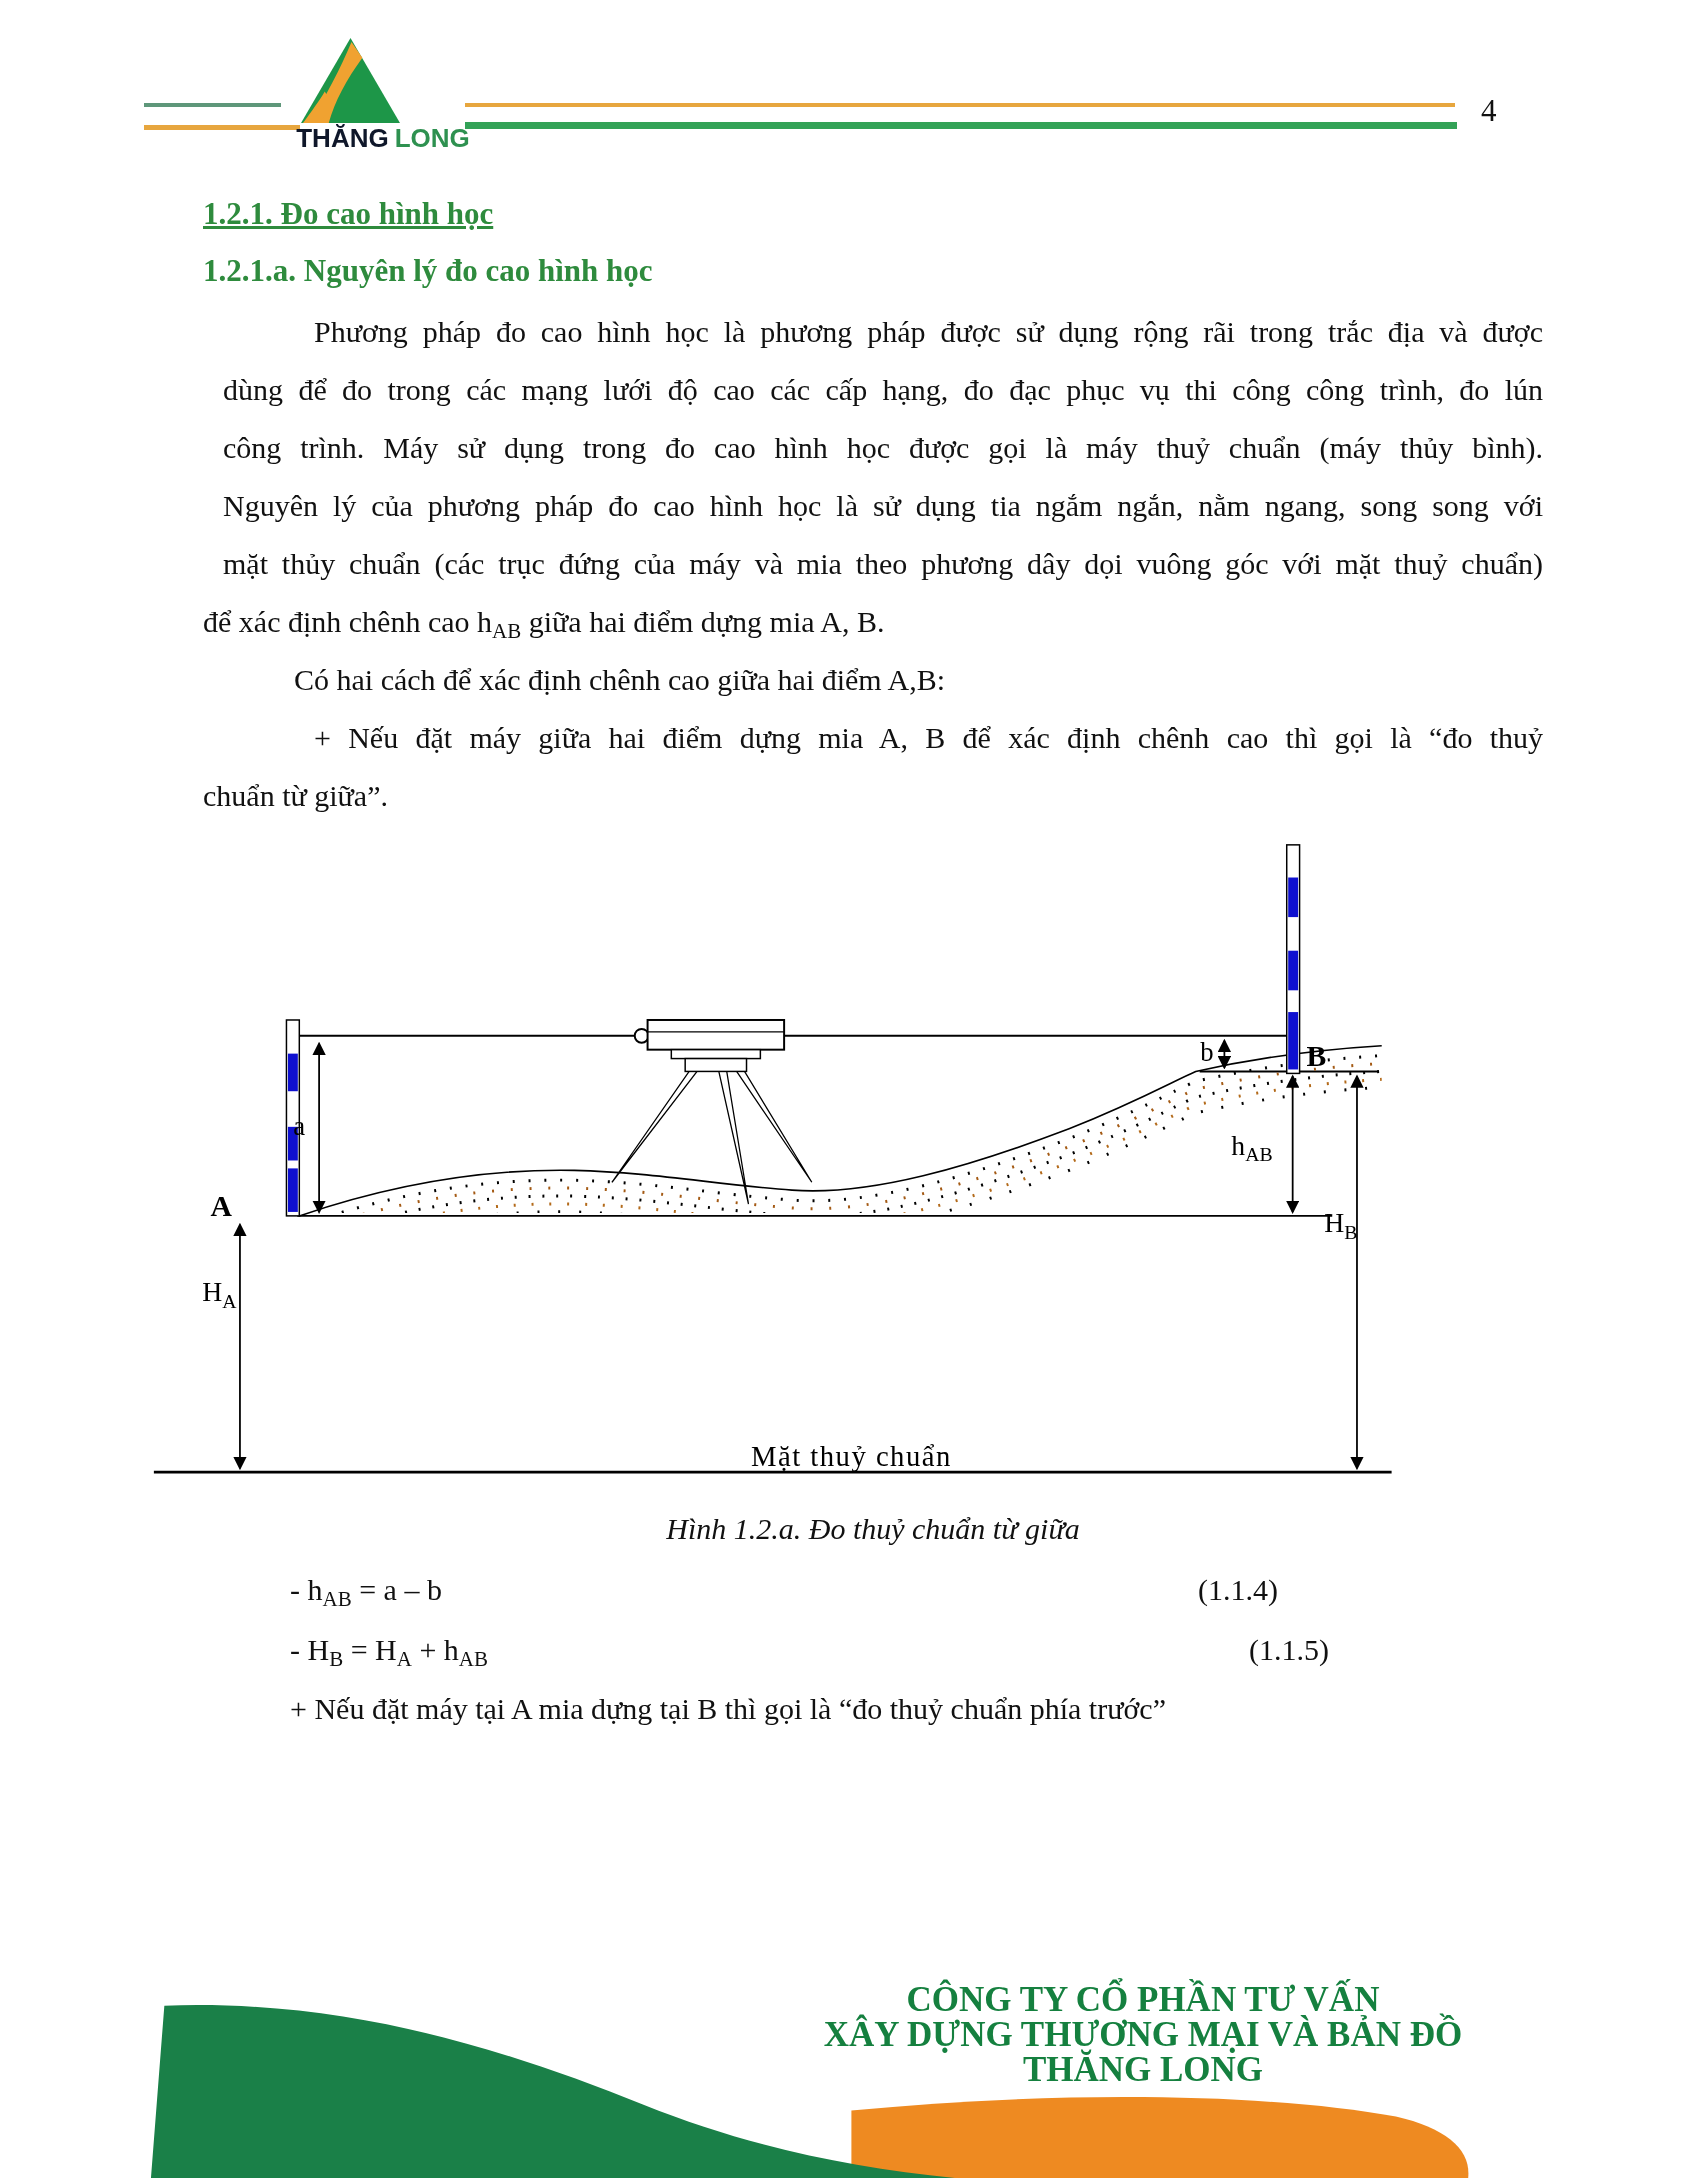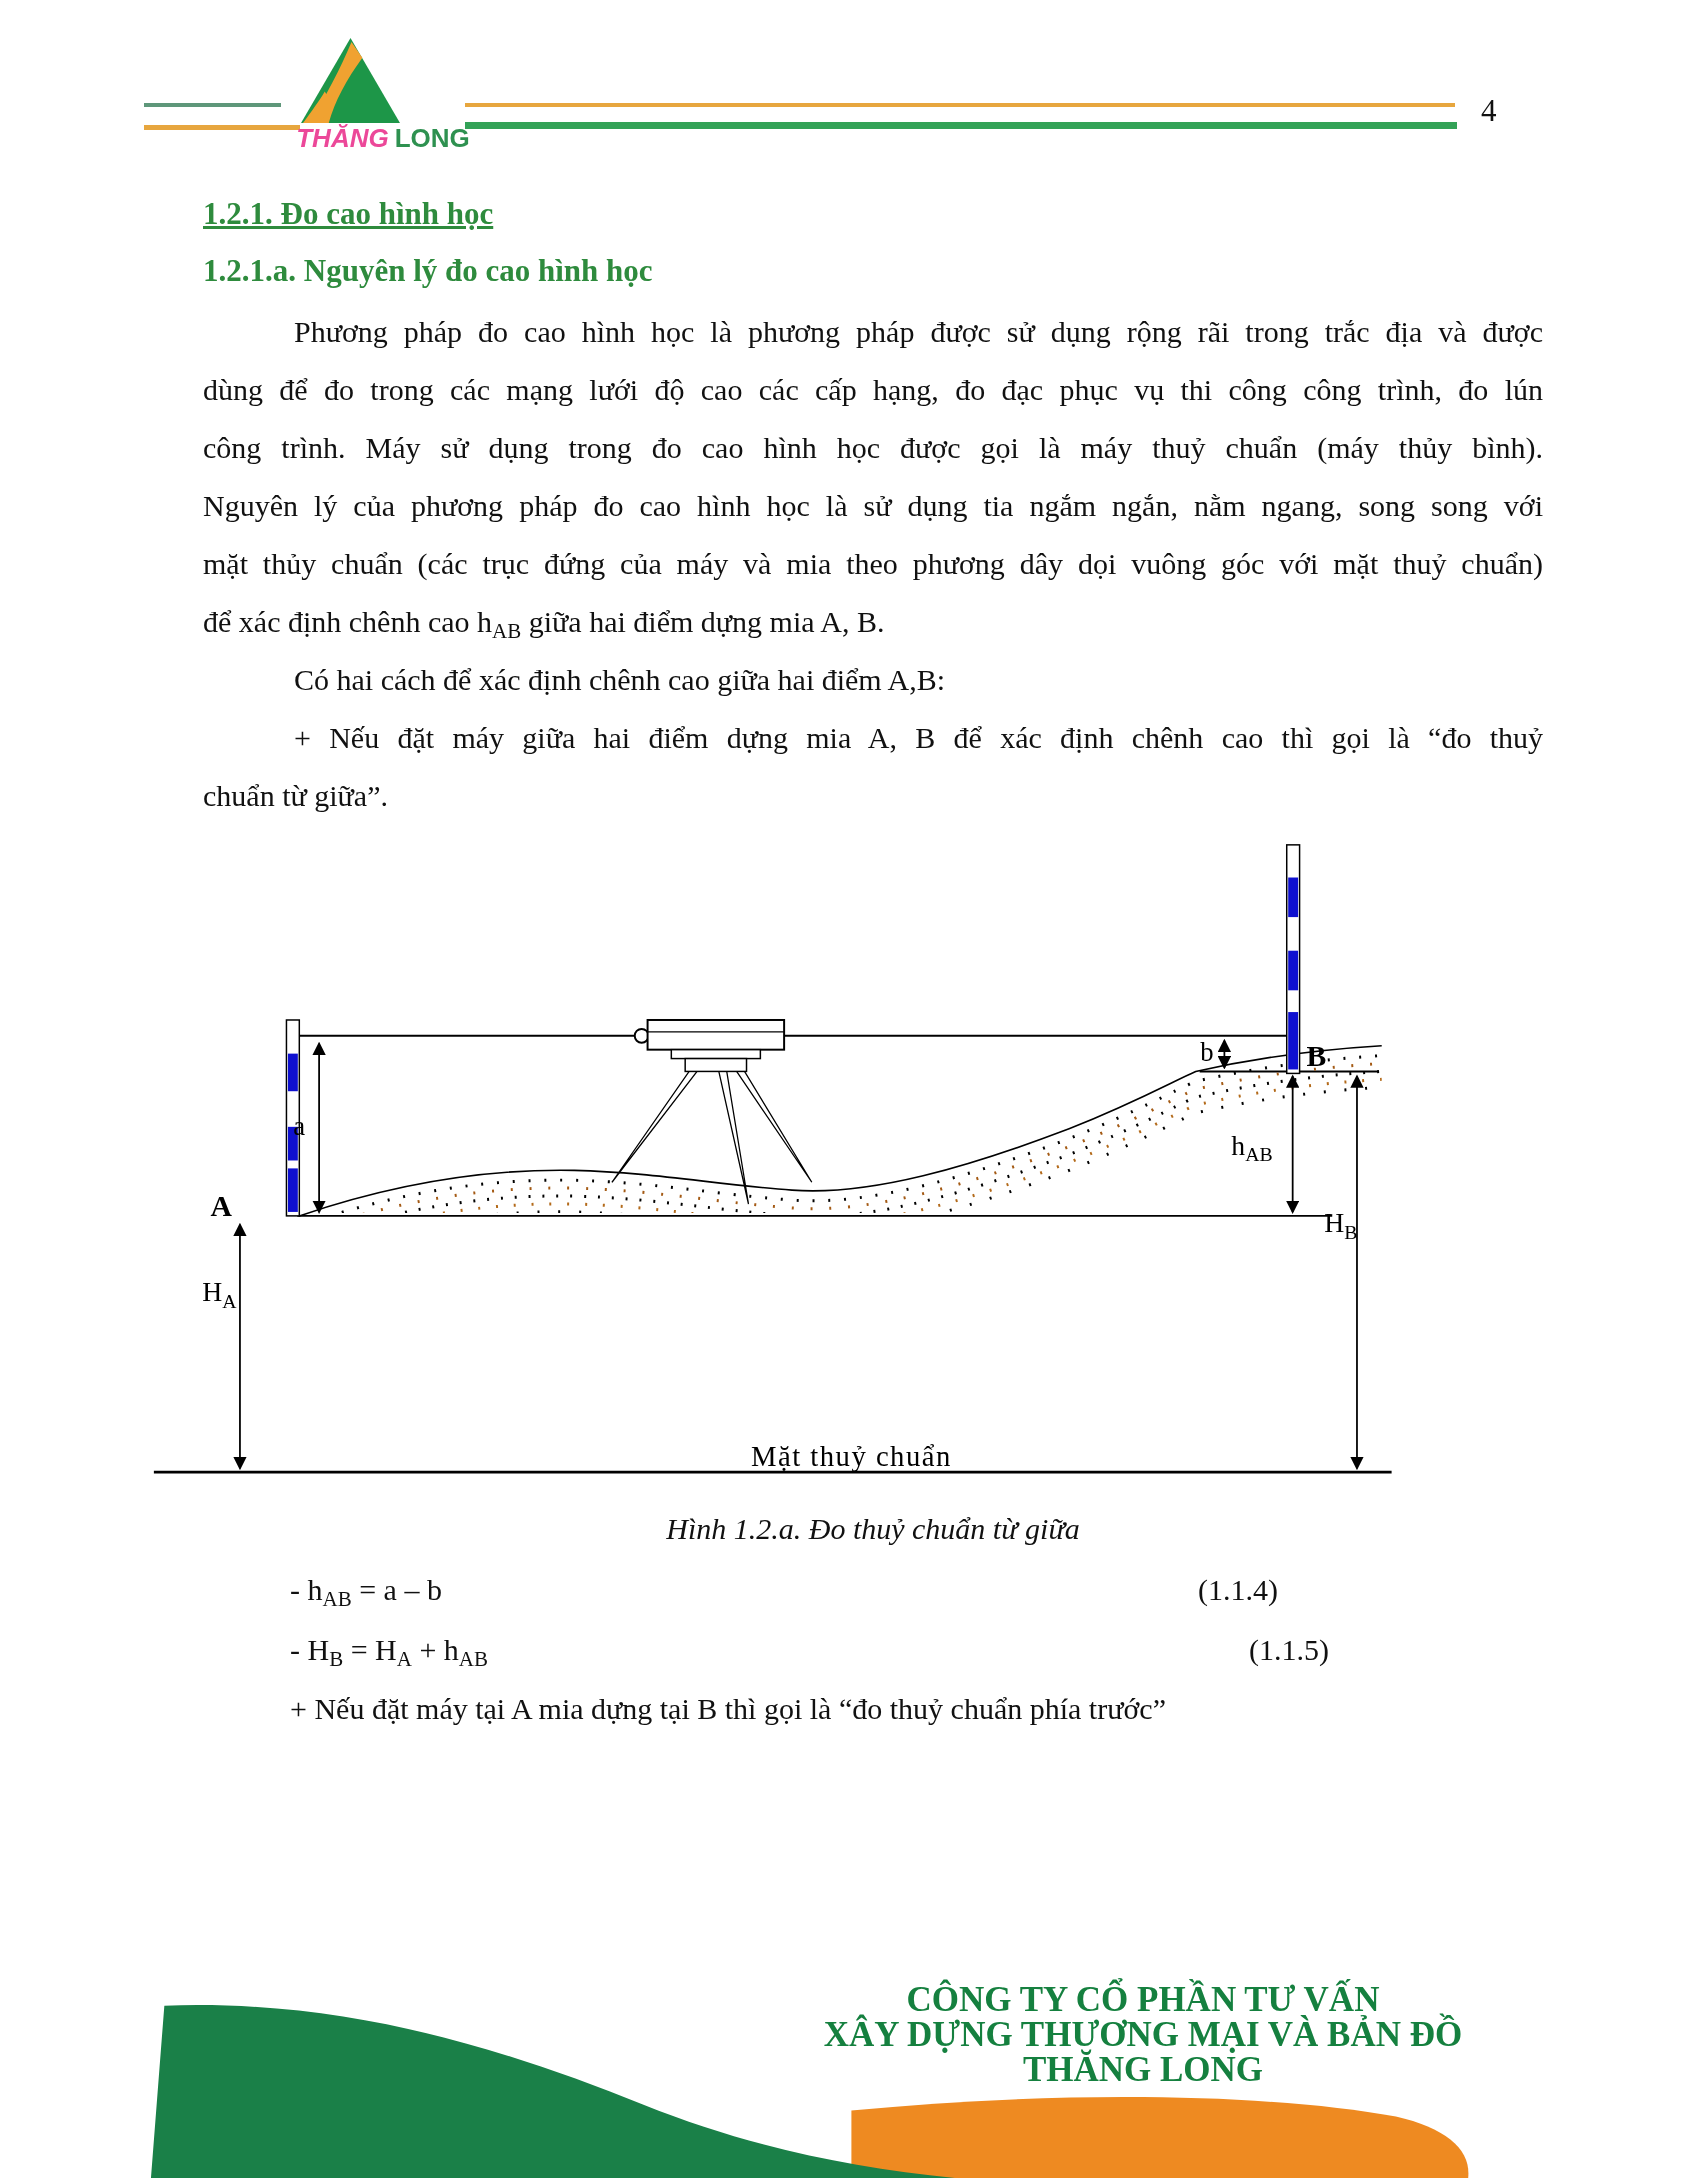--- a/index.html
+++ b/index.html
@@ -2,27 +2,27 @@
 <html><head>
 <meta charset="utf-8">
 <style>
   html,body{margin:0;padding:0;background:#888;}
   .page{position:relative;width:1683px;height:2178px;background:#ffffff;overflow:hidden;
         font-family:"Liberation Serif", serif;color:#111;}
   .abs{position:absolute;}
   .hline{position:absolute;}
   .logo-text{position:absolute;left:289px;top:123px;width:188px;text-align:center;
              font-family:"Liberation Sans", sans-serif;font-weight:bold;font-size:26px;letter-spacing:0px;}
-  .logo-w1{color:#ec4899;font-style:italic;}
+  .logo-w1{color:#0f172a;}
   .logo-w2{color:#2e9150;margin-left:6px;}
   .pagenum{position:absolute;left:1481px;top:93px;font-size:31px;color:#111;}
   h1.doc,h2.doc{position:absolute;left:203px;margin:0;font-size:31px;font-weight:bold;color:#2e8b3d;line-height:40px;}
   .bodyblock{position:absolute;left:203px;top:303px;width:1340px;font-size:30px;}
   .bline{height:58px;line-height:58px;white-space:nowrap;}
-  .jline{white-space:normal;text-align:justify;text-align-last:justify;overflow:hidden;}
+  .jline{white-space:normal;text-align:justify;text-align-last:justify;overflow:hidden;margin-left:20px;}
   .indent{text-indent:91px;}
   sub.s{font-size:21px;vertical-align:-6px;line-height:0;}
   .caption{position:absolute;left:203px;top:1509px;width:1340px;text-align:center;
            font-style:italic;font-size:30px;line-height:40px;}
   .frow{position:absolute;font-size:30px;line-height:40px;}
   .footer-text{position:absolute;left:767px;top:1982px;width:752px;text-align:center;
                font-weight:bold;font-size:35px;line-height:35px;color:#15803f;}
   svg text{font-family:"Liberation Serif", serif;}
 </style>
 </head>

